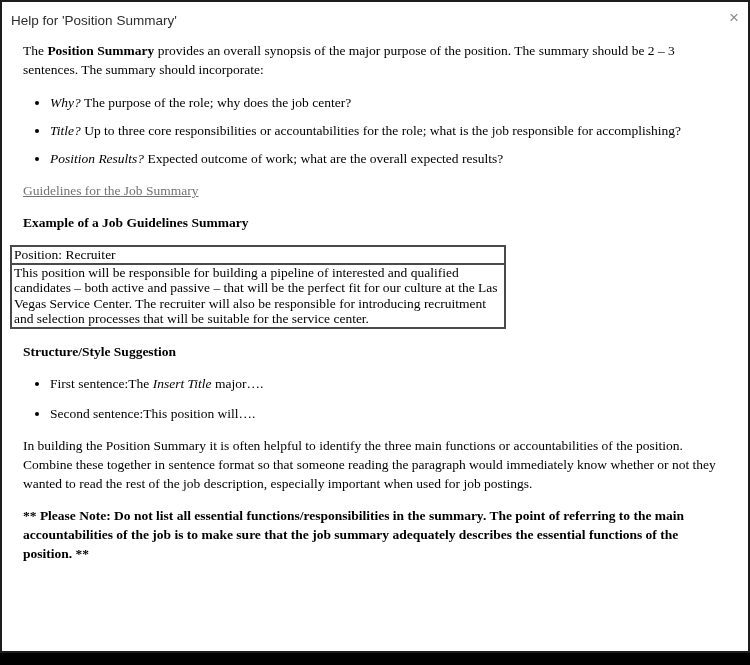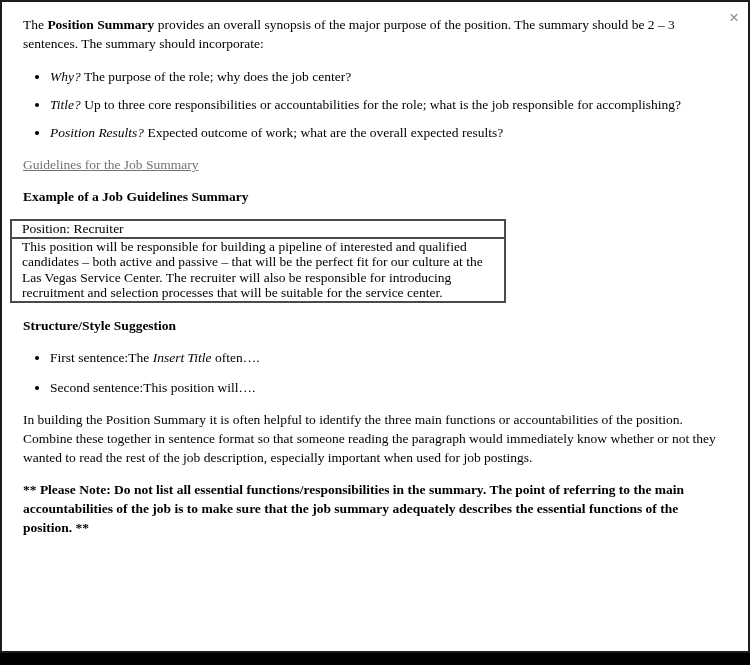--- a/index.html
+++ b/index.html
@@ -61,37 +61,38 @@
   }
   .example-heading { margin-top: 11px; }
   table.example-table {
     border-collapse: collapse;
     margin-top: 9px;
     width: 496px;
     table-layout: fixed;
   }
   table.example-table td {
     border: 2px solid #4a4a4a;
-    padding: 0 10px;
+    padding: 0 2px;
     font-size: 13.5px;
     line-height: 15.5px;
     vertical-align: top;
   }
   .structure-heading { margin-top: 16px; }
   ul.structure-list { margin-top: 8px; margin-bottom: 0; }
   ul.structure-list li { margin-bottom: 11px; }
   .building-paragraph { margin-top: 7px; }
   .note-paragraph { margin-top: 5px; font-weight: bold; }
   .seg-b { font-weight: bold; }
   .seg-i { font-style: italic; }
 </style>
 </head>
 <body>
 
 <div class="dialog">
+  <div class="dialog-title">Help for 'Position Summary'</div>
 
   <button class="close-btn">×</button>
 
   <div class="content">
 
     <p class="intro-paragraph"><span>The </span><span class="seg-b">Position Summary</span><span> provides an overall synopsis of the major purpose of the position. The summary should be 2 – 3 sentences. The summary should incorporate:</span></p>
 
     <ul>
       <li><span class="seg-i">Why?</span><span> The purpose of the role; why does the job center?</span></li>
       <li><span class="seg-i">Title?</span><span> Up to three core responsibilities or accountabilities for the role; what is the job responsible for accomplishing?</span></li>
@@ -111,21 +112,21 @@
         </tr>
         <tr>
           <td>This position will be responsible for building a pipeline of interested and qualified candidates – both active and passive – that will be the perfect fit for our culture at the Las Vegas Service Center. The recruiter will also be responsible for introducing recruitment and selection processes that will be suitable for the service center.</td>
         </tr>
       </tbody>
     </table>
 
     <p class="section-heading structure-heading">Structure/Style Suggestion</p>
 
     <ul class="structure-list">
-      <li><span>First sentence:The </span><span class="seg-i">Insert Title</span><span> often….</span></li>
+      <li><span>First sentence:The </span><span class="seg-i">Insert Title</span><span> major….</span></li>
       <li><span>Second sentence:This position will….</span></li>
     </ul>
 
     <p class="building-paragraph">In building the Position Summary it is often helpful to identify the three main functions or accountabilities of the position. Combine these together in sentence format so that someone reading the paragraph would immediately know whether or not they wanted to read the rest of the job description, especially important when used for job postings.</p>
 
     <p class="note-paragraph">** Please Note: Do not list all essential functions/responsibilities in the summary. The point of referring to the main accountabilities of the job is to make sure that the job summary adequately describes the essential functions of the position. **</p>
 
   </div>
 </div>
 

